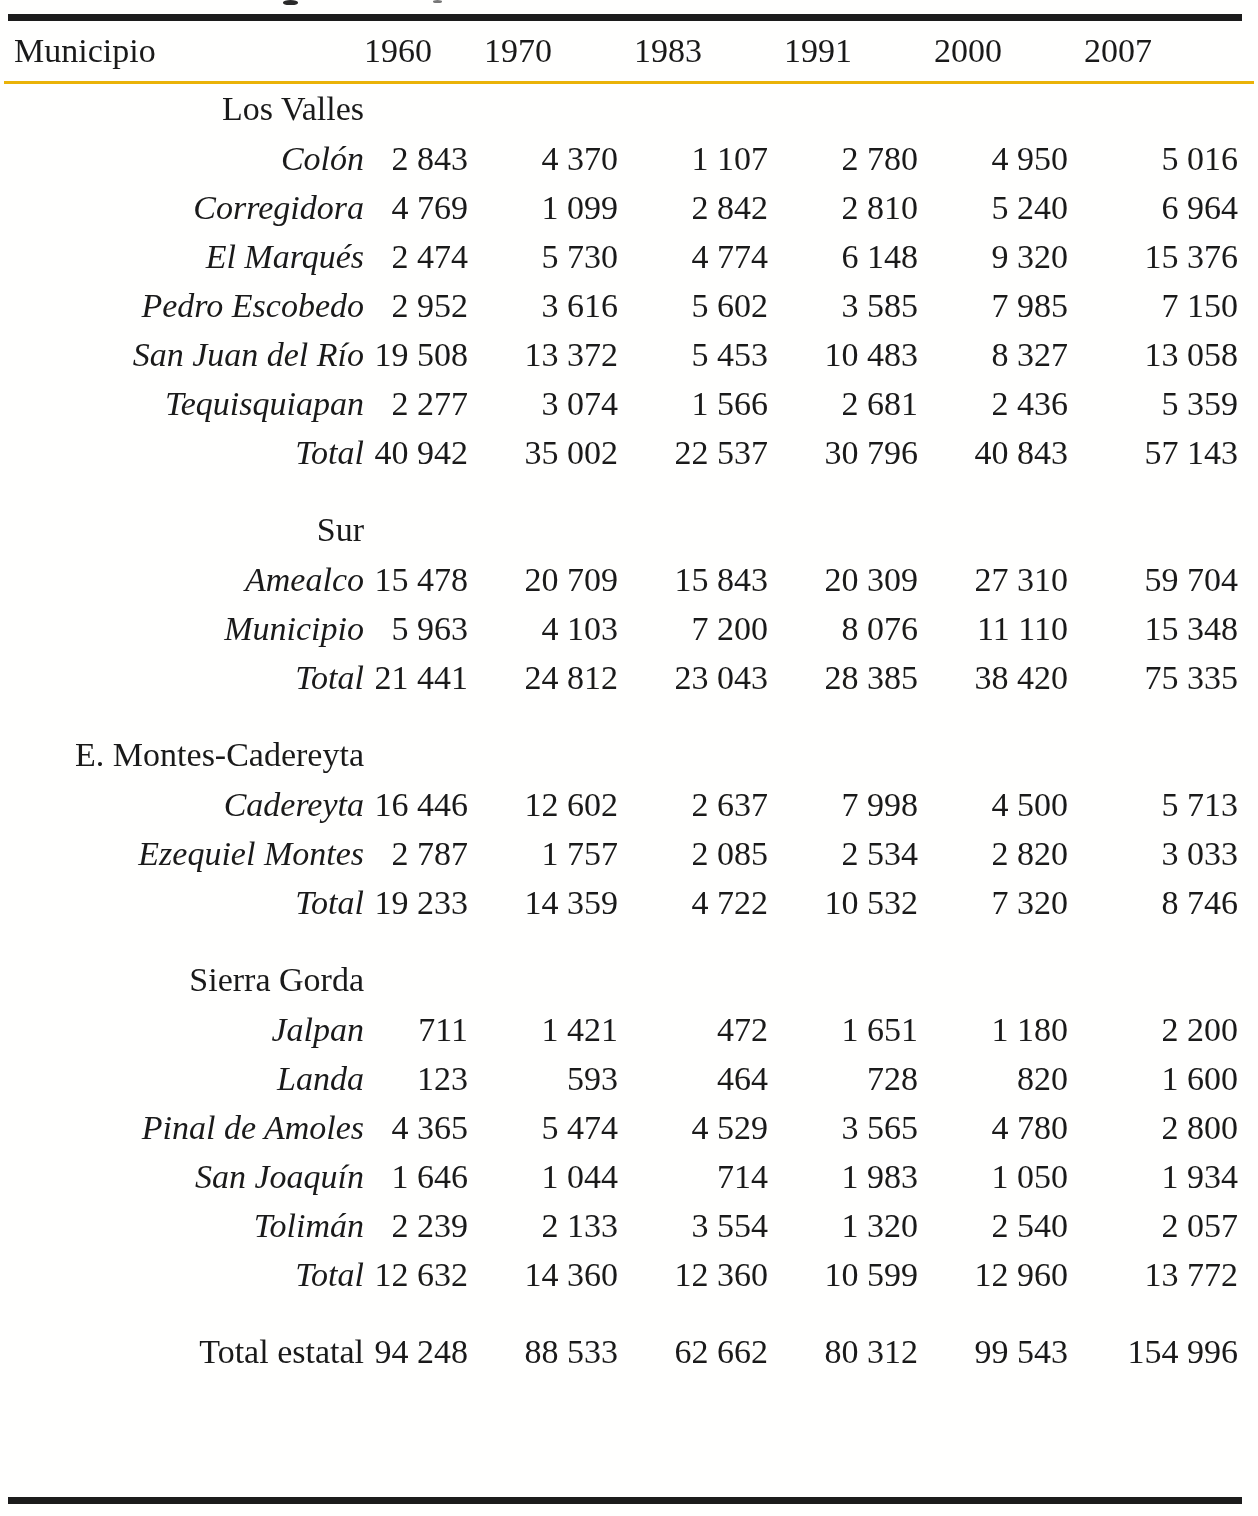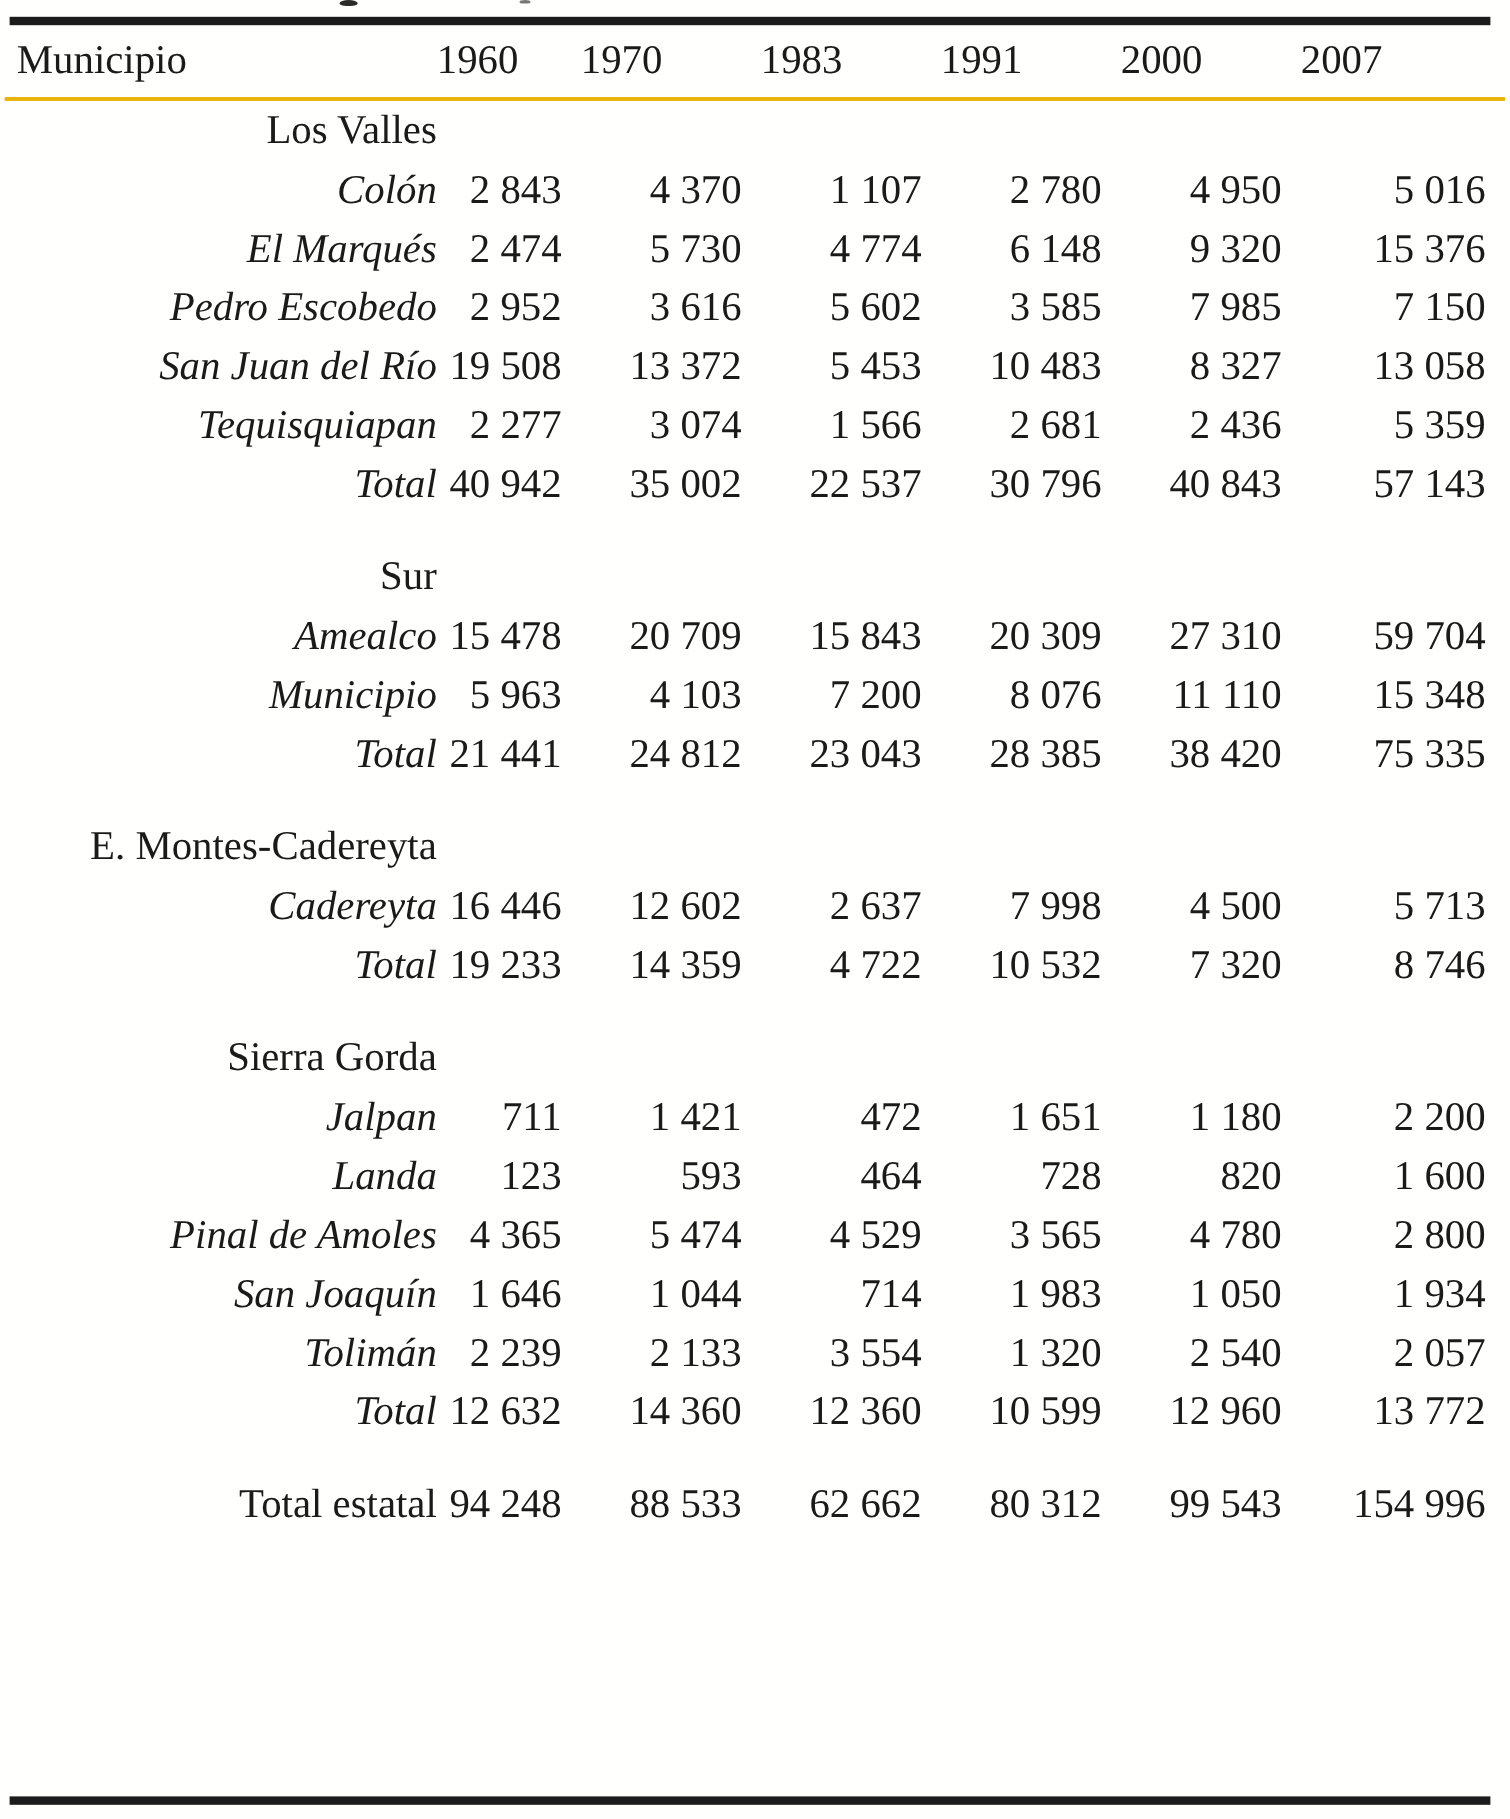--- a/index.html
+++ b/index.html
@@ -125,20 +125,29 @@
         <tr class="row-data">
     <td class="name">Colón</td>
     <td class="num">2 843</td>
     <td class="num">4 370</td>
     <td class="num">1 107</td>
     <td class="num">2 780</td>
     <td class="num">4 950</td>
     <td class="num">5 016</td>
   </tr>
         <tr class="row-data">
+    <td class="name">Corregidora</td>
+    <td class="num">4 769</td>
+    <td class="num">1 099</td>
+    <td class="num">2 842</td>
+    <td class="num">2 810</td>
+    <td class="num">5 240</td>
+    <td class="num">6 964</td>
+  </tr>
+        <tr class="row-data">
     <td class="name">El Marqués</td>
     <td class="num">2 474</td>
     <td class="num">5 730</td>
     <td class="num">4 774</td>
     <td class="num">6 148</td>
     <td class="num">9 320</td>
     <td class="num">15 376</td>
   </tr>
         <tr class="row-data">
     <td class="name">Pedro Escobedo</td>
@@ -223,20 +232,29 @@
   </tr>
         <tr class="row-data">
     <td class="name">Cadereyta</td>
     <td class="num">16 446</td>
     <td class="num">12 602</td>
     <td class="num">2 637</td>
     <td class="num">7 998</td>
     <td class="num">4 500</td>
     <td class="num">5 713</td>
   </tr>
+        <tr class="row-data">
+    <td class="name">Ezequiel Montes</td>
+    <td class="num">2 787</td>
+    <td class="num">1 757</td>
+    <td class="num">2 085</td>
+    <td class="num">2 534</td>
+    <td class="num">2 820</td>
+    <td class="num">3 033</td>
+  </tr>
         <tr class="row-total">
     <td class="name">Total</td>
     <td class="num">19 233</td>
     <td class="num">14 359</td>
     <td class="num">4 722</td>
     <td class="num">10 532</td>
     <td class="num">7 320</td>
     <td class="num">8 746</td>
   </tr>
         <tr class="row-group">

